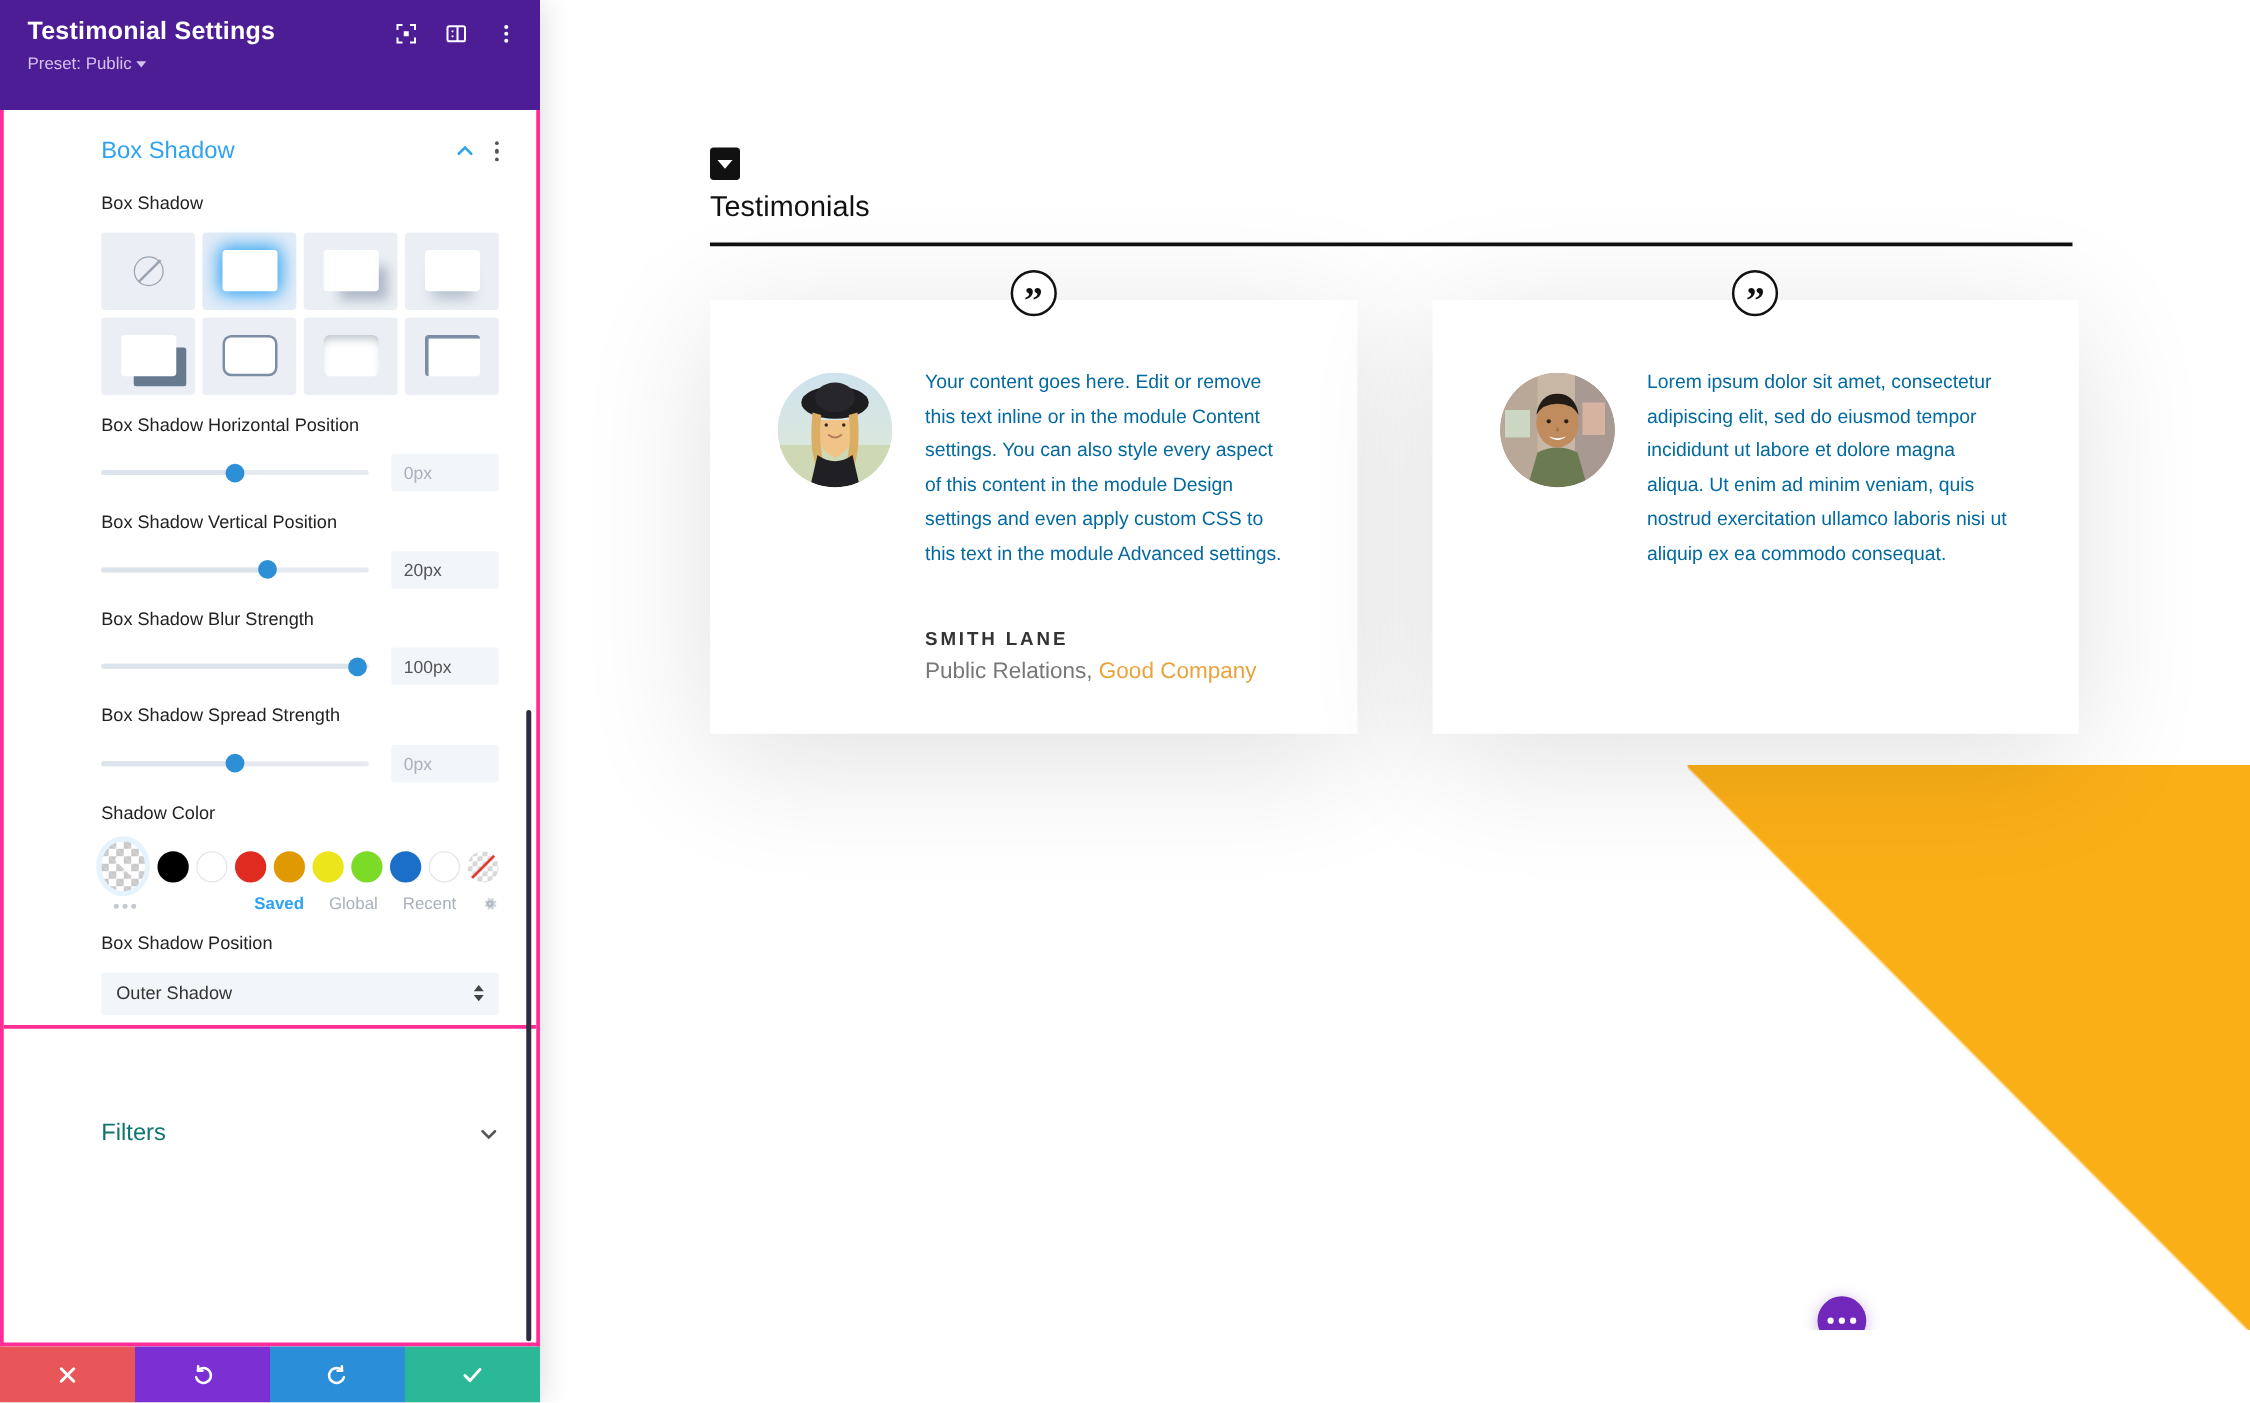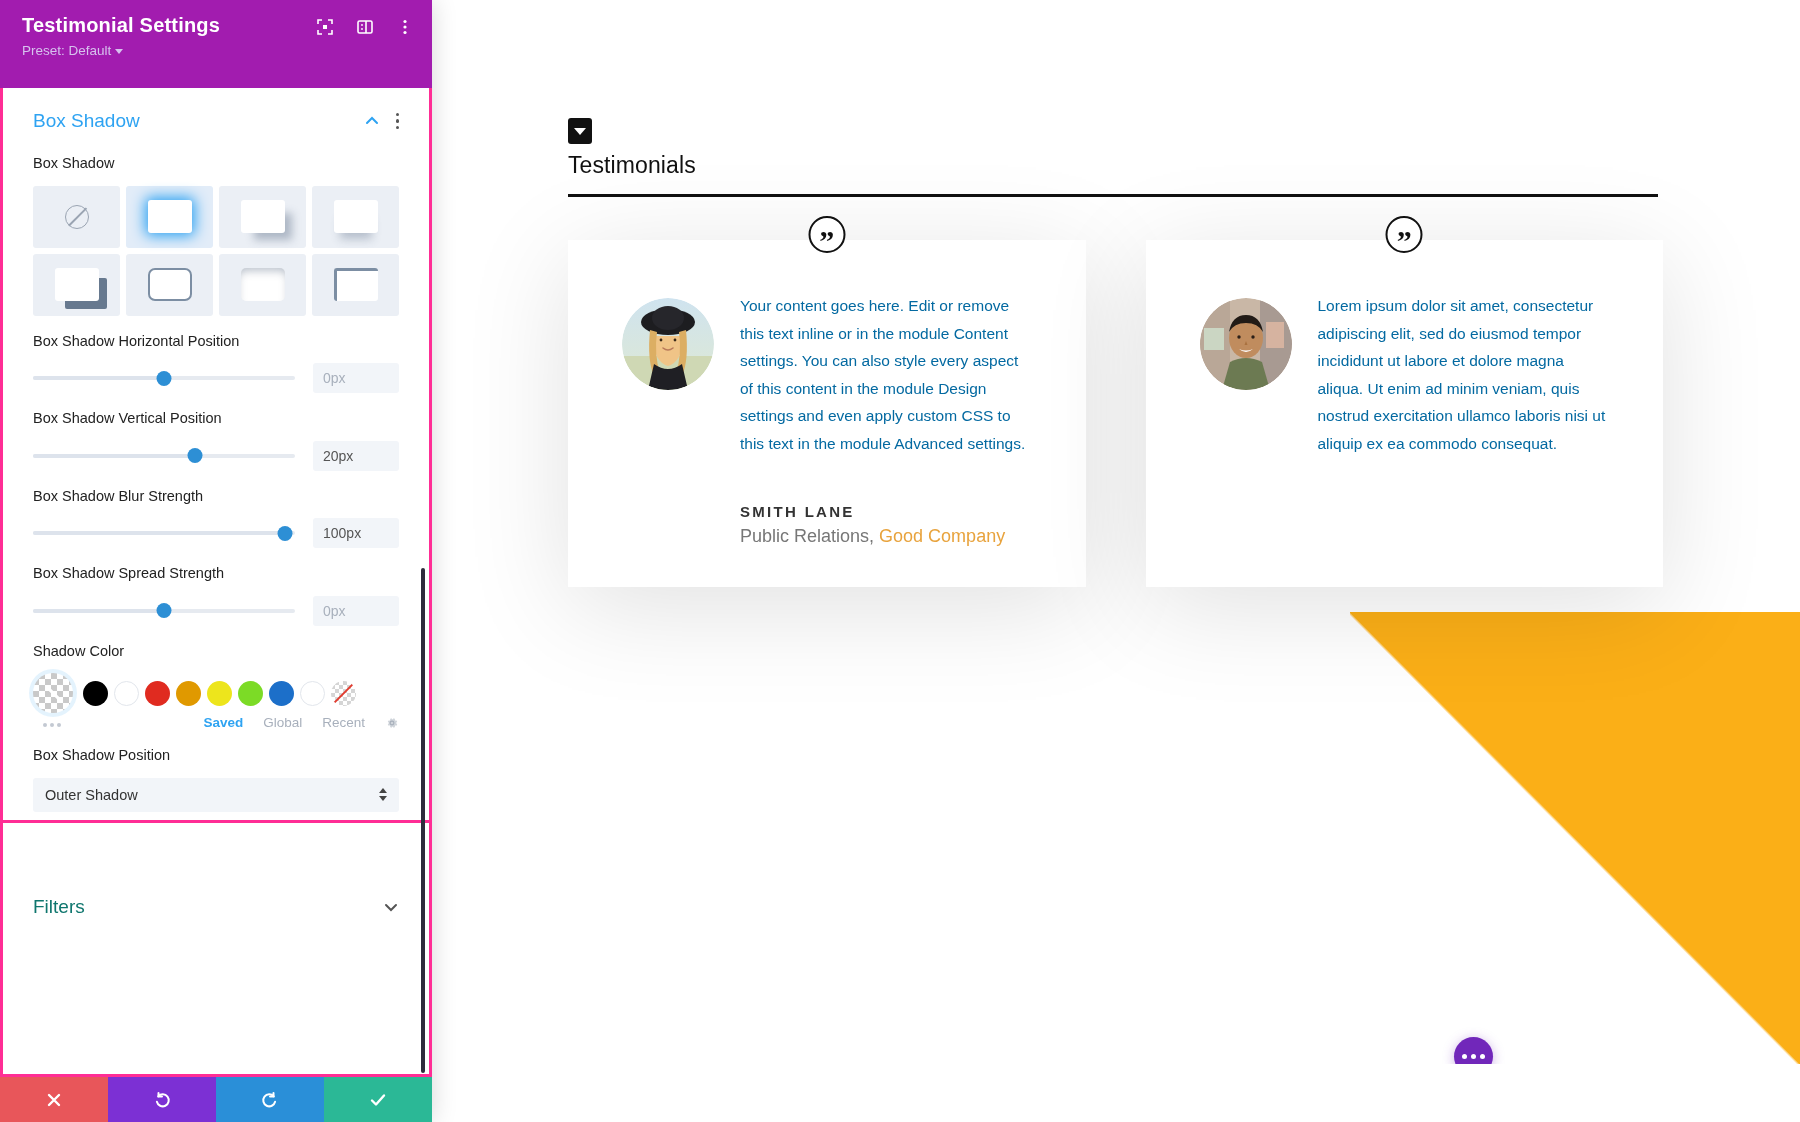--- a/index.html
+++ b/index.html
@@ -75,21 +75,21 @@
     box-shadow:0 2px 12px rgba(113,39,186,.35);
   }
   #fab i{ width:5px;height:5px;border-radius:50%;background:#fff; display:block; }
 
   
   #panel{
     position:absolute; left:0; top:0; width:432px; height:1122px;
     background:#fff; box-shadow:0 0 24px rgba(0,0,0,.16); z-index:10;
     display:flex; flex-direction:column;
   }
-  #panel-header{ background:#a21caf; padding:14px 22px 0 22px; height:88px; position:relative;}
+  #panel-header{ background:#4c1d95; padding:14px 22px 0 22px; height:88px; position:relative;}
   #panel-header .title{ color:#fff; font-size:20px; font-weight:700; letter-spacing:.2px;}
   #panel-header .preset{ color:#D6C2EE; font-size:13.5px; margin-top:6px;}
   #panel-header .preset .tri{
     display:inline-block; width:0;height:0;margin-left:4px;
     border-left:4px solid transparent;border-right:4px solid transparent;border-top:5px solid #D6C2EE;
     vertical-align:middle;
   }
   #header-icons{ position:absolute; right:18px; top:18px; display:flex; gap:22px; align-items:center; }
   #header-icons .hicon{ width:18px;height:18px; color:#fff; }
   #tabs{ background:#6C2EB9; display:flex; height:38px; }
@@ -101,21 +101,21 @@
 
   #panel-scroll{
     flex:1; position:relative; overflow:hidden;
     border:3px solid #FF2D95; border-top:none;
     background:#fff;
   }
   #highlight-box{
     position:absolute; left:0; top:0; right:0; height:735px;
     border-bottom:3px solid #FF2D95; pointer-events:none;
   }
-  #scroll-area{ position:absolute; inset:0; padding:0 30px; overflow:hidden; }
+  #scroll-area{ position:absolute; inset:0; padding:0 30px; overflow:hidden;margin-left:48px; }
 
   .acc-head{ display:flex; align-items:center; padding:22px 0 6px 0; }
   .acc-head .acc-title{ font-size:19px; color:#2EA3F2; font-weight:400; flex:1; }
   .acc-head .acc-title.muted{ color:#0f766e; }
   .acc-ctrl{ display:flex; align-items:center; gap:16px; }
   .chev{ width:16px;height:16px; color:#2EA3F2; }
   .chev.muted{ color:#555; }
   .kebab{ display:flex;flex-direction:column;gap:3px; }
   .kebab i{ width:3.5px;height:3.5px;border-radius:50%;background:#555;display:block;}
 
@@ -315,21 +315,21 @@
     <i></i>
     <i></i>
   </div>
 </div>
 
 <div id="panel">
 
   <div id="panel-header">
     <div class="title">Testimonial Settings</div>
     <div class="preset">
-      <span>Preset: Default</span><span class="tri"></span>
+      <span>Preset: Public</span><span class="tri"></span>
     </div>
     <div id="header-icons">
       <span class="hicon">
         <svg viewBox="0 0 18 18" fill="none" stroke="#fff" stroke-width="1.6">
           <path d="M2 6V2h4M12 2h4v4M16 12v4h-4M6 16H2v-4"></path>
             <rect x="7" y="7" width="4" height="4" fill="#fff" stroke="none"></rect>
         </svg>
       </span>
       <span class="hicon">
         <svg viewBox="0 0 18 18" fill="none" stroke="#fff" stroke-width="1.6">

